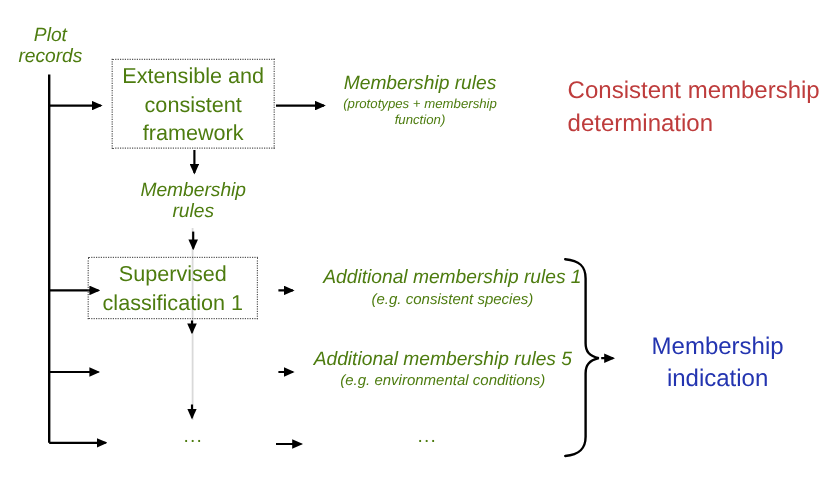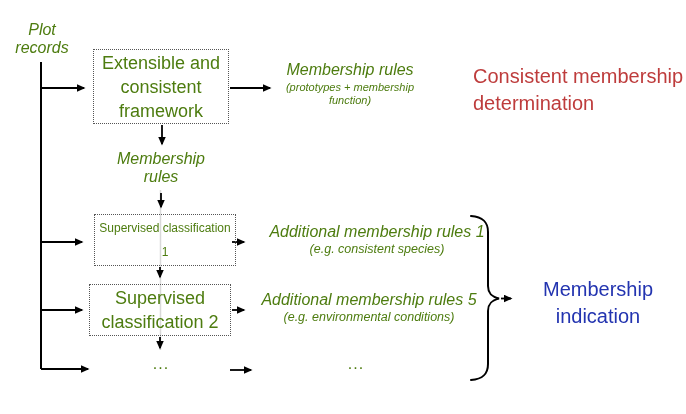--- a/index.html
+++ b/index.html
@@ -57,22 +57,22 @@
   }
   .red-annotation {
     left: 473px; top: 63px; width: 218px;
     font-size: 20px; line-height: 27px;
   }
   .membership-values {
     left: 101px; top: 150px; width: 120px;
     font-size: 16px; line-height: 18px; font-style: italic;
   }
   .sup-box-1 {
-    left: 94px; top: 214px; width: 142px; height: 52px;
-    font-size: 12px; line-height: 24px;
+    left: 73px; top: 214px; width: 142px; height: 52px;
+    font-size: 18px; line-height: 24px;
   }
   .sup-box-2 {
     left: 89px; top: 284px; width: 142px; height: 52px;
     font-size: 18px; line-height: 24px;
   }
   .additional-rules-1 {
     left: 260px; top: 223px; width: 234px;
   }
   .additional-rules-2 {
     left: 250px; top: 291px; width: 238px;
@@ -155,23 +155,20 @@
 
   <div class="node dotted-box sup-box-1">
     <span>Supervised classification 1</span>
   </div>
 
   <div class="node additional-rules-1 centered">
     <div class="add-title">Additional membership rules 1</div>
     <div class="add-sub">(e.g. consistent species)</div>
   </div>
 
-  <div class="node dotted-box sup-box-2">
-    <span>Supervised classification 2</span>
-  </div>
 
   <div class="node additional-rules-2 centered">
     <div class="add-title">Additional membership rules 5</div>
     <div class="add-sub">(e.g. environmental conditions)</div>
   </div>
 
   <div class="node ellipsis-left centered">...</div>
 
   <div class="node ellipsis-right centered">...</div>
 

